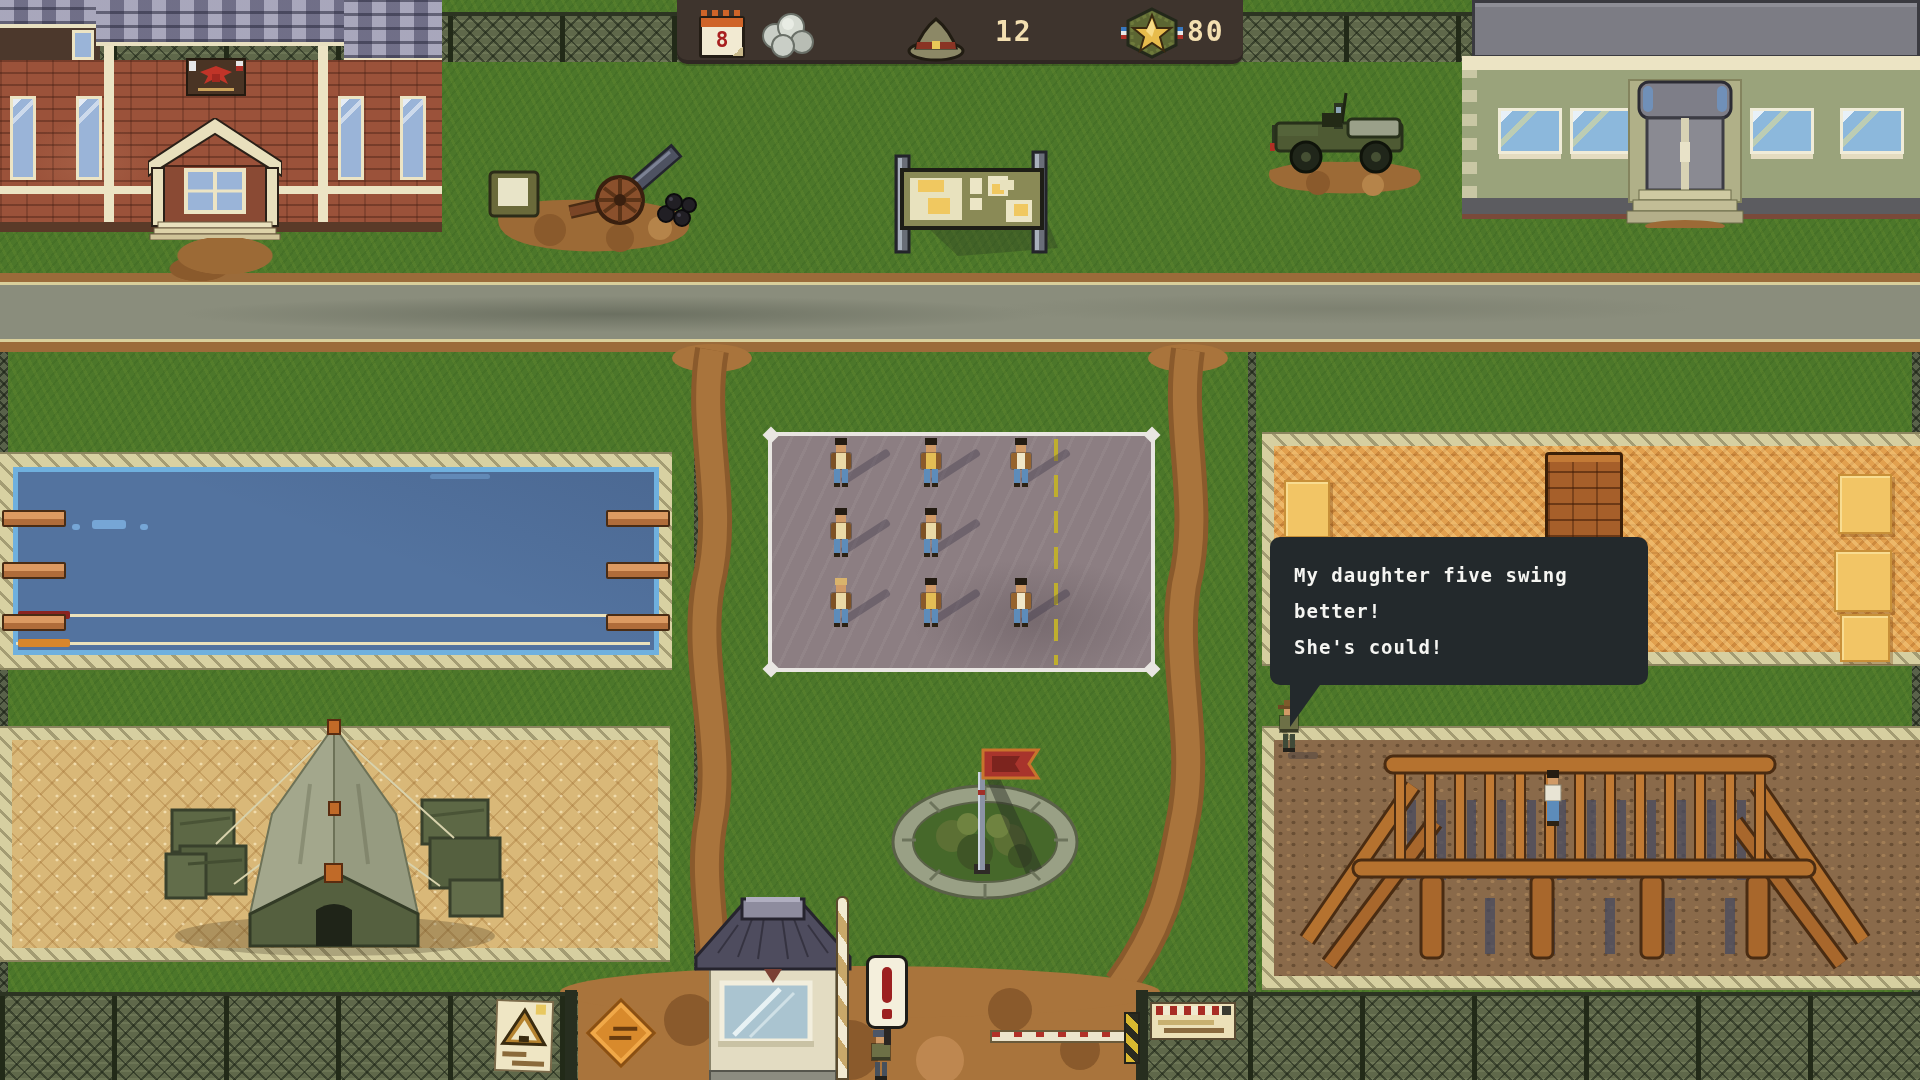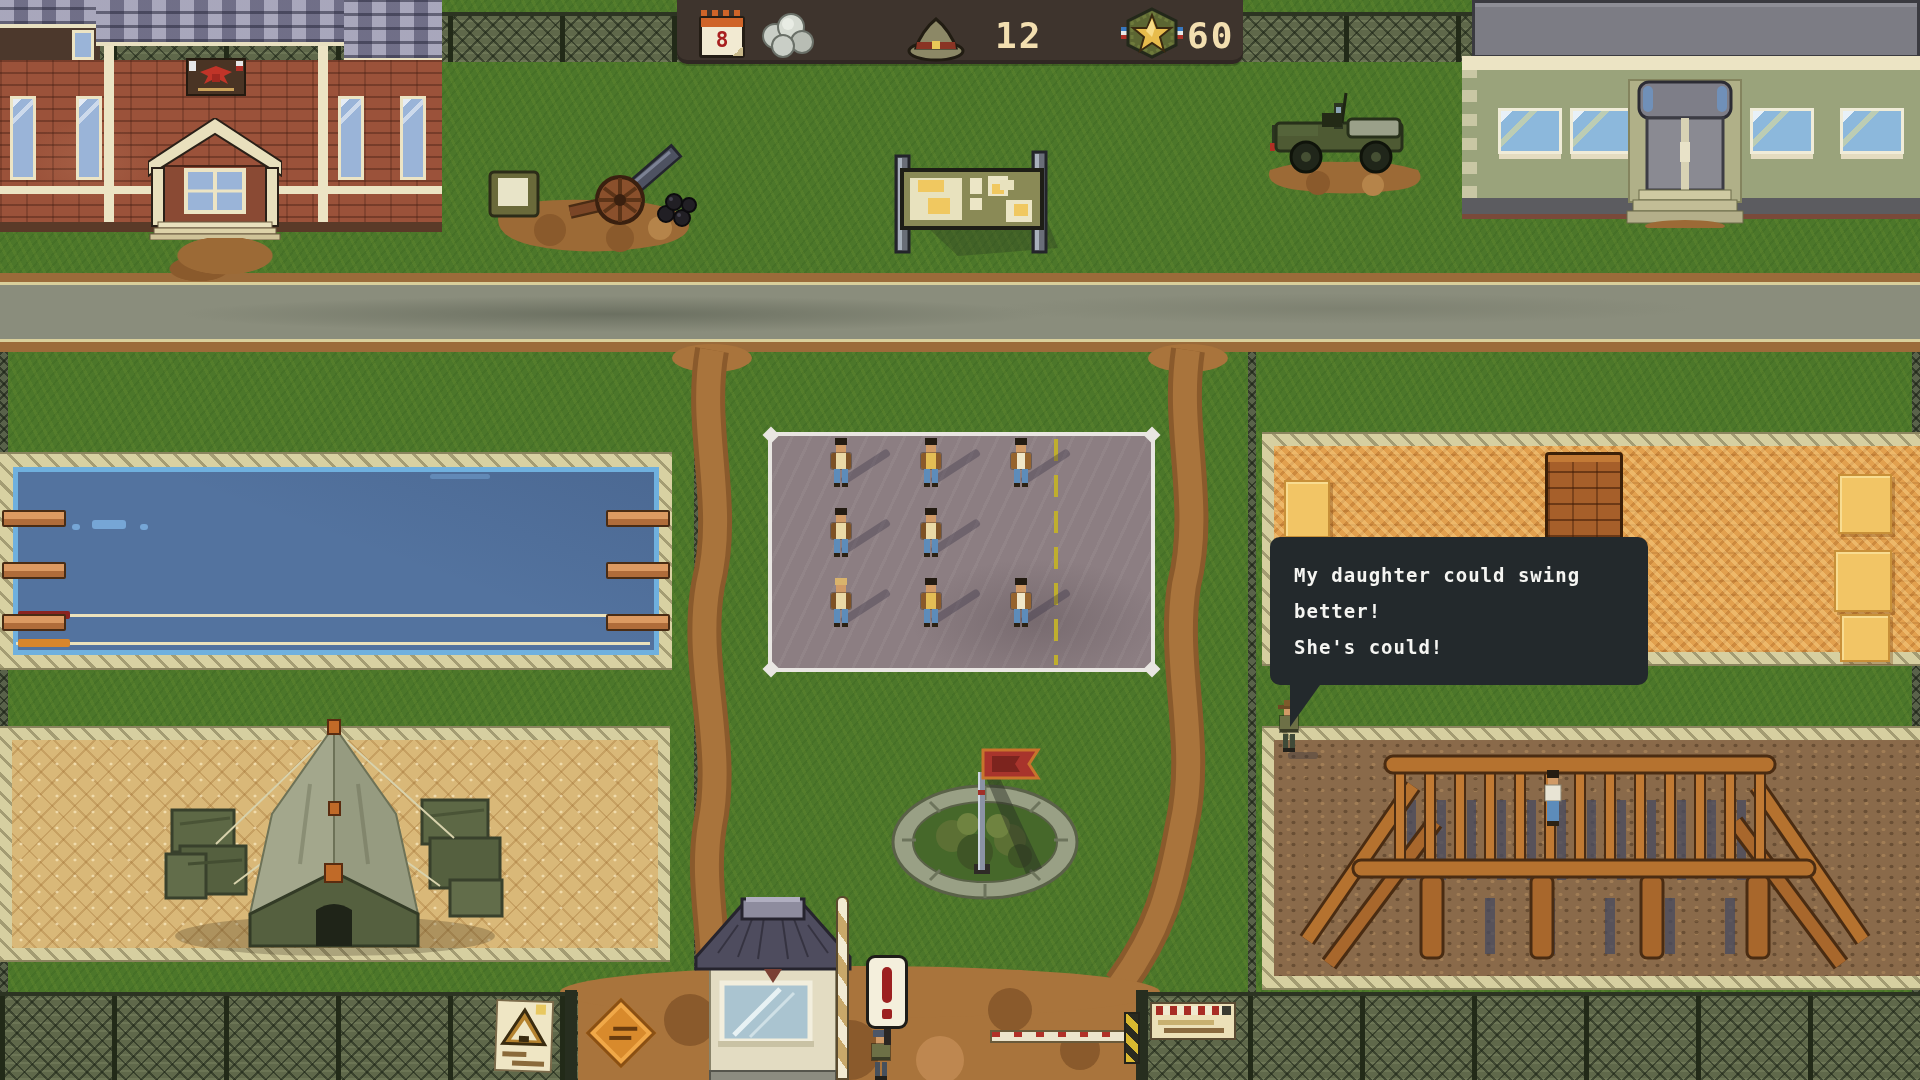--- a/index.html
+++ b/index.html
@@ -149,21 +149,21 @@
     background-position:0 0,6px 5px;
   }
 
   
   .hud{
     left:677px;top:0;width:566px;height:64px;z-index:30;
     background:var(--hud_bg,#3e342d);
     border-radius:0 0 10px 10px;
     box-shadow:inset 0 -4px 0 rgba(0,0,0,.22), 0 2px 0 rgba(0,0,0,.18);
   }
-  .hud-num{position:absolute;top:15px;font-size:36px;font-weight:bold;color:var(--hud_text,#f3dfb0);letter-spacing:2px;}
+  .hud-num{position:absolute;top:15px;font-size:28px;font-weight:bold;color:var(--hud_text,#f3dfb0);letter-spacing:2px;}
   .cal{
     left:22px;top:16px;width:46px;height:42px;background:#f2ead2;border:3px solid #241d15;border-radius:3px;
   }
   .cal::before{content:"";position:absolute;left:-1px;top:-9px;width:42px;height:6px;
     background:repeating-linear-gradient(90deg,#cf6428 0 6px,transparent 6px 11px);}
   .cal-top{left:-1px;top:-1px;width:42px;height:9px;background:#cf6428;}
   .cal-day{position:absolute;left:0;right:0;top:9px;text-align:center;font-size:21px;font-weight:bold;color:#a81f1f;}
   .cal-fold{right:-1px;bottom:-1px;width:10px;height:10px;background:linear-gradient(315deg,#c9b98a 50%,transparent 50%);}
 
   
@@ -727,21 +727,21 @@
           <rect x="0" y="28" width="13" height="4" fill="#b03028"></rect>
         <rect x="49" y="20" width="13" height="4" fill="#3878c0"></rect>
           <rect x="49" y="24" width="13" height="4" fill="#e8e8e8"></rect>
           <rect x="49" y="28" width="13" height="4" fill="#b03028"></rect>
       </g>
       <polygon points="31,2 55,14 55,38 31,50 7,38 7,14" fill="#5c6632" stroke="#23281a" stroke-width="3"></polygon>
       <polygon points="31,6 51,16 51,36 31,46 11,36 11,16" fill="none" stroke="#6e7a3c" stroke-width="3" stroke-dasharray="4 3"></polygon>
       <polygon points="31,8 36,21 50,21 39,30 43,44 31,36 19,44 23,30 12,21 26,21" fill="#e8bc4c" stroke="#3a2a10" stroke-width="2"></polygon>
       <polygon points="31,12 34,21 31,30 25,24" fill="#f8dc88"></polygon>
     </svg>
-    <span class="hud-num" style="left:510px;">60</span>
+    <span class="hud-num" style="left:510px;">80</span>
   </div>
 
   <div class="abs bubble">
-    <div>My daughter could swing better!</div>
+    <div>My daughter five swing better!</div>
     <div>She's could!</div>
   </div>
 
 </div>
 
 </body></html>

